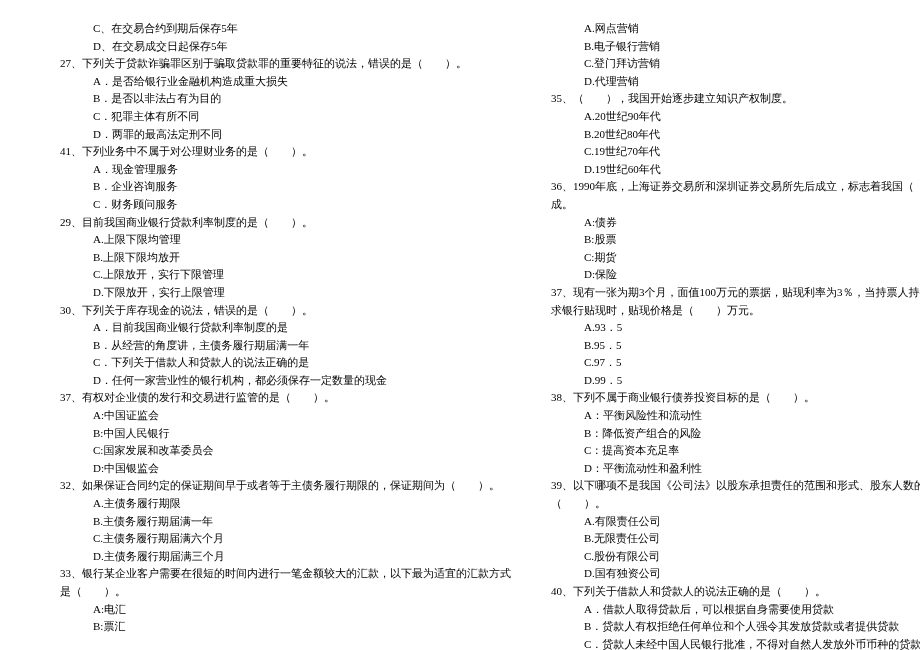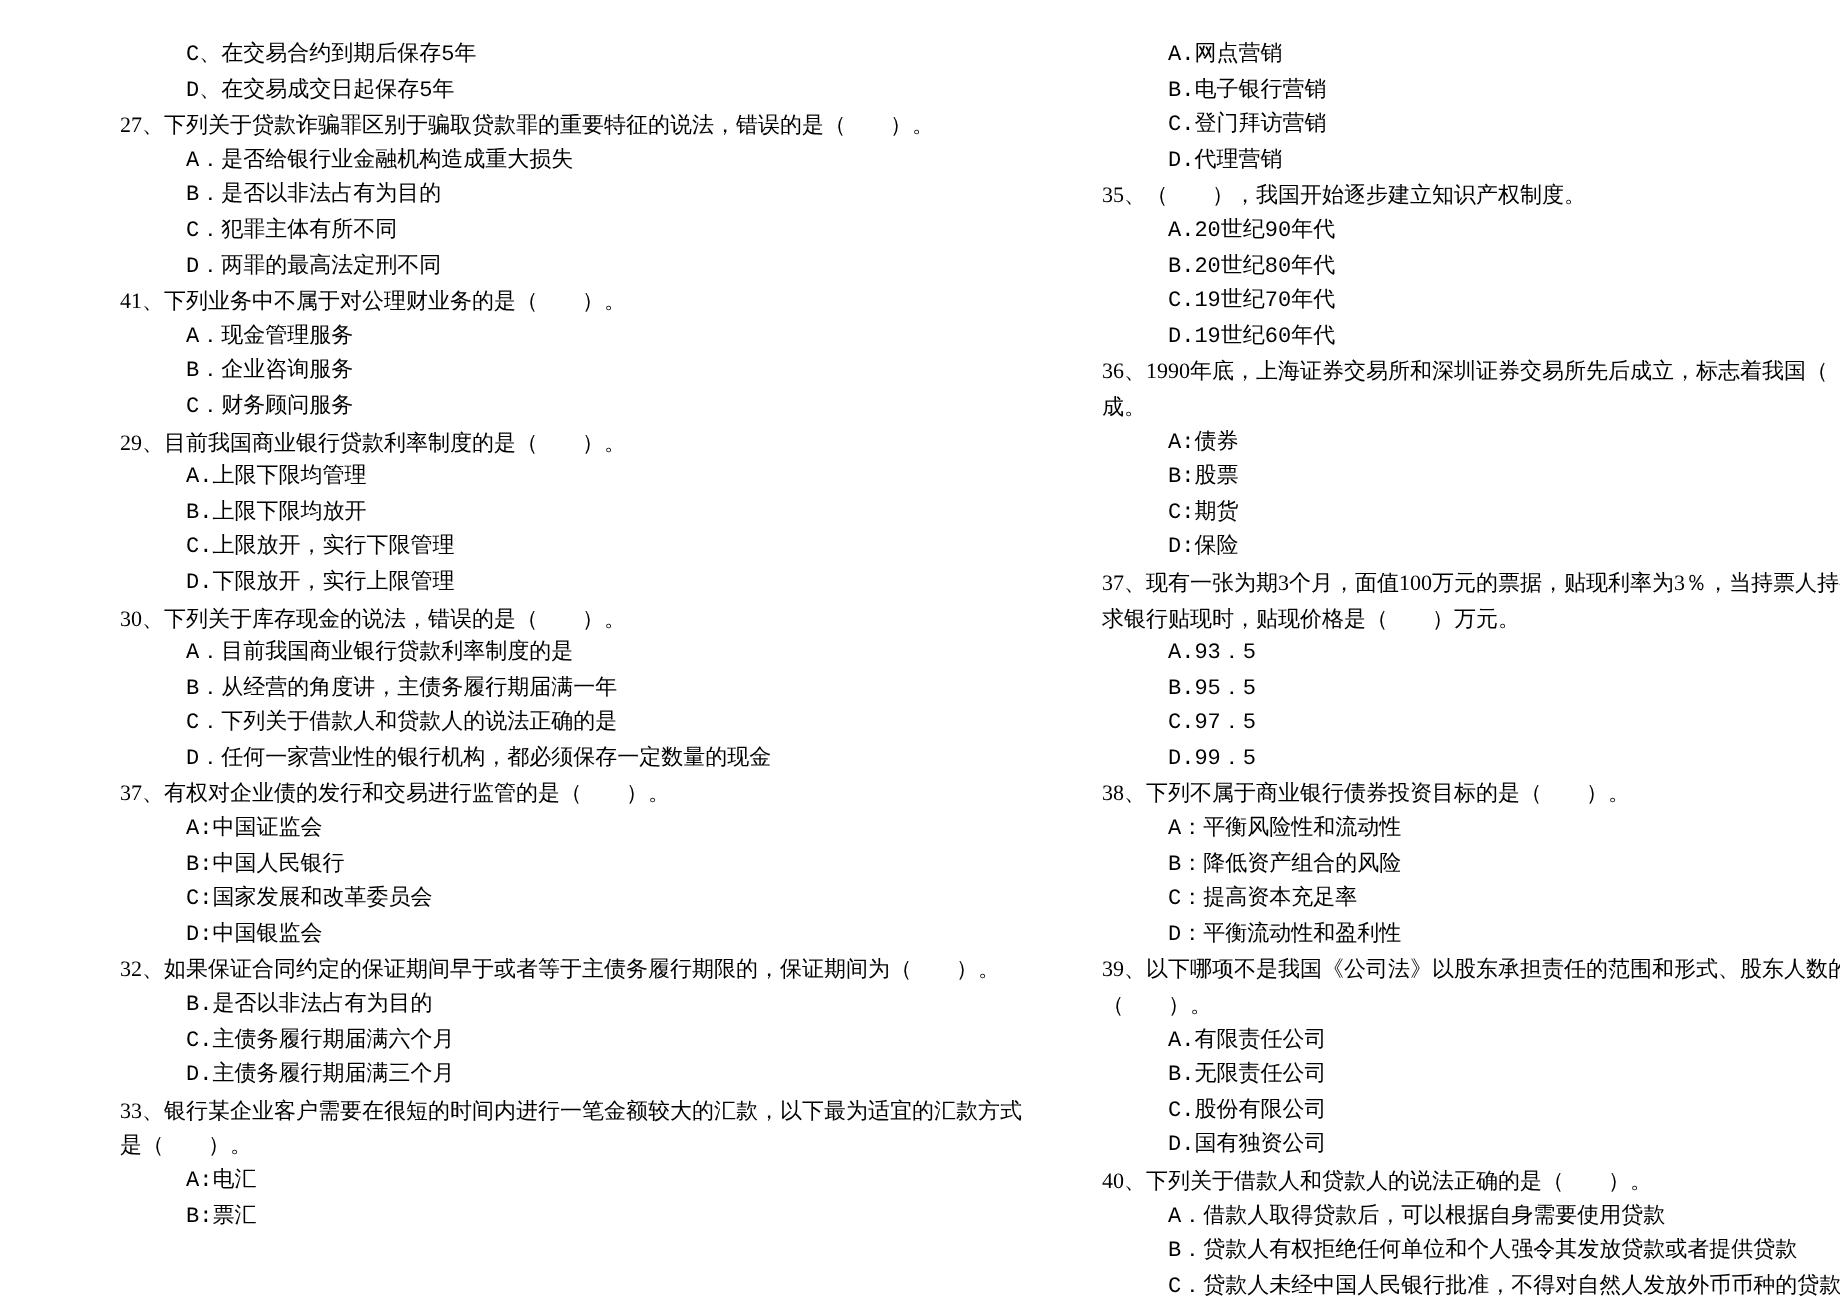--- a/index.html
+++ b/index.html
@@ -21,21 +21,20 @@
   }
   .col {
     flex: 1;
   }
   .line {
     white-space: nowrap;
     overflow: hidden;
   }
   .opt {
     padding-left: 3em;
-    font-family: Liberation Mono, monospace;
   }
   .q {
     padding-left: 0;
   }
 </style>
 </head>
 <body>
 
 <div class="columns">
   <div class="col" id="left-col">
@@ -59,21 +58,22 @@
       <div class="line opt">A．目前我国商业银行贷款利率制度的是</div>
       <div class="line opt">B．从经营的角度讲，主债务履行期届满一年</div>
       <div class="line opt">C．下列关于借款人和贷款人的说法正确的是</div>
       <div class="line opt">D．任何一家营业性的银行机构，都必须保存一定数量的现金</div>
       <div class="line q">37、有权对企业债的发行和交易进行监管的是（　　）。</div>
       <div class="line opt">A:中国证监会</div>
       <div class="line opt">B:中国人民银行</div>
       <div class="line opt">C:国家发展和改革委员会</div>
       <div class="line opt">D:中国银监会</div>
       <div class="line q">32、如果保证合同约定的保证期间早于或者等于主债务履行期限的，保证期间为（　　）。</div>
-      <div class="line opt">B.是否以非法占有为目的</div>
+      <div class="line opt">A.主债务履行期限</div>
+      <div class="line opt">B.主债务履行期届满一年</div>
       <div class="line opt">C.主债务履行期届满六个月</div>
       <div class="line opt">D.主债务履行期届满三个月</div>
       <div class="line q">33、银行某企业客户需要在很短的时间内进行一笔金额较大的汇款，以下最为适宜的汇款方式</div>
       <div class="line q">是（　　）。</div>
       <div class="line opt">A:电汇</div>
       <div class="line opt">B:票汇</div>
     </div>
   <div class="col" id="right-col">
       <div class="line opt">A.网点营销</div>
       <div class="line opt">B.电子银行营销</div>

